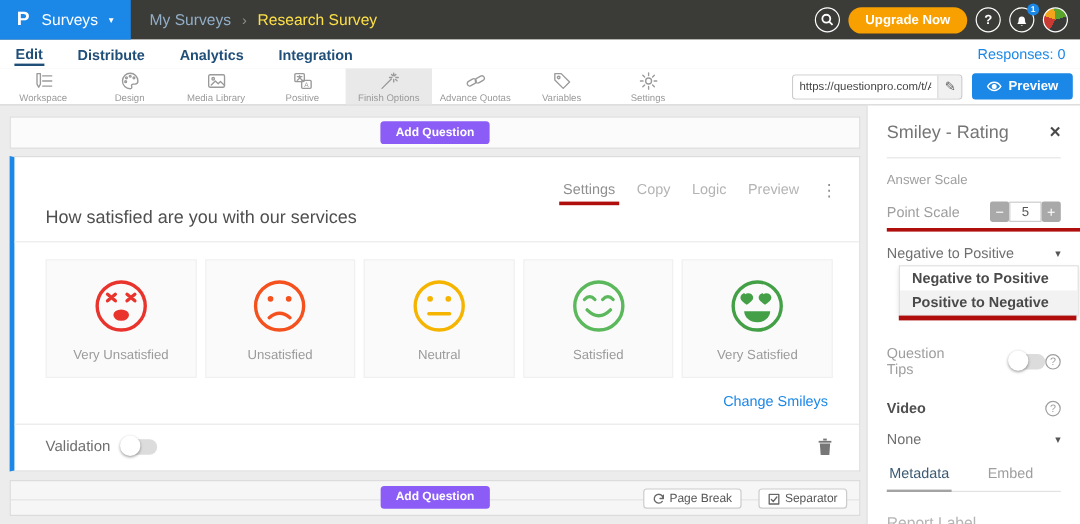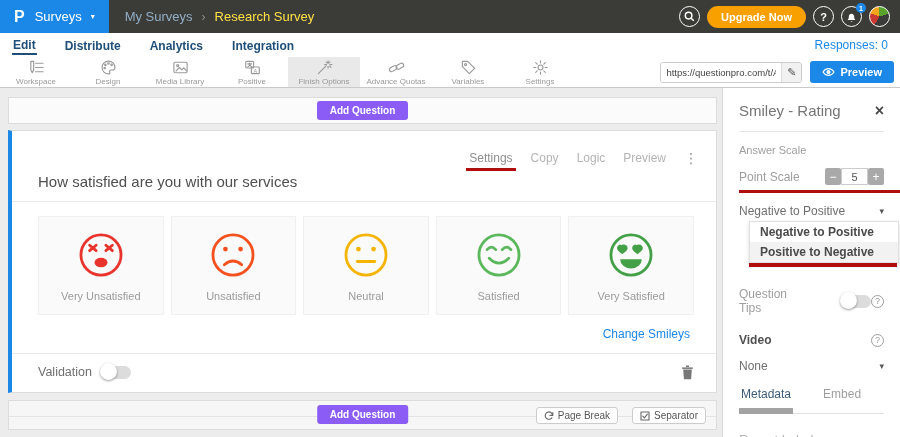--- a/index.html
+++ b/index.html
@@ -99,21 +99,21 @@
   .flex-row{display:flex;align-items:center}
   .tips-row{margin-top:20px}
   .gray-label{font-size:12px;color:#9e9e9e}
   .tips-row .toggle{margin-left:46px}
   .q-circle{width:13px;height:13px;border:1.2px solid #9e9e9e;border-radius:50%;color:#9e9e9e;font-size:9px;display:flex;align-items:center;justify-content:center;margin-left:auto;cursor:pointer;flex:none}
   .video-row{margin-top:18px}
   .bold-label{font-size:12px;color:#4f4f4f;font-weight:bold}
   .none-row{margin-top:12px;cursor:pointer}
   .panel-tabs{display:flex;gap:28px;margin-top:10px;border-bottom:1px solid #e2e2e2}
   .panel-tab{font-size:12px;color:#9e9e9e;padding:4px 2px 7px;cursor:pointer}
-  .panel-tab.active{color:#3d5a73;border-bottom:6px solid #a3a3a3;margin-bottom:-1px}
+  .panel-tab.active{color:#3d5a73;border-bottom:2px solid #a3a3a3;margin-bottom:-1px}
   .report-row{display:flex;align-items:center;margin-top:16px}
   .report-input{flex:1;border:none;border-bottom:1px solid #a8a8a8;font-size:13px;padding:2px 0 4px;outline:none;font-family:inherit;color:#555;background:transparent}
   .report-input::placeholder{color:#b5b5b5}
   .ext-icon{margin-left:10px;cursor:pointer}
   .ext-icon svg,.trash svg{stroke-linecap:round;stroke-linejoin:round}
 </style>
 </head>
 <body>
 
 <div class="topbar">

